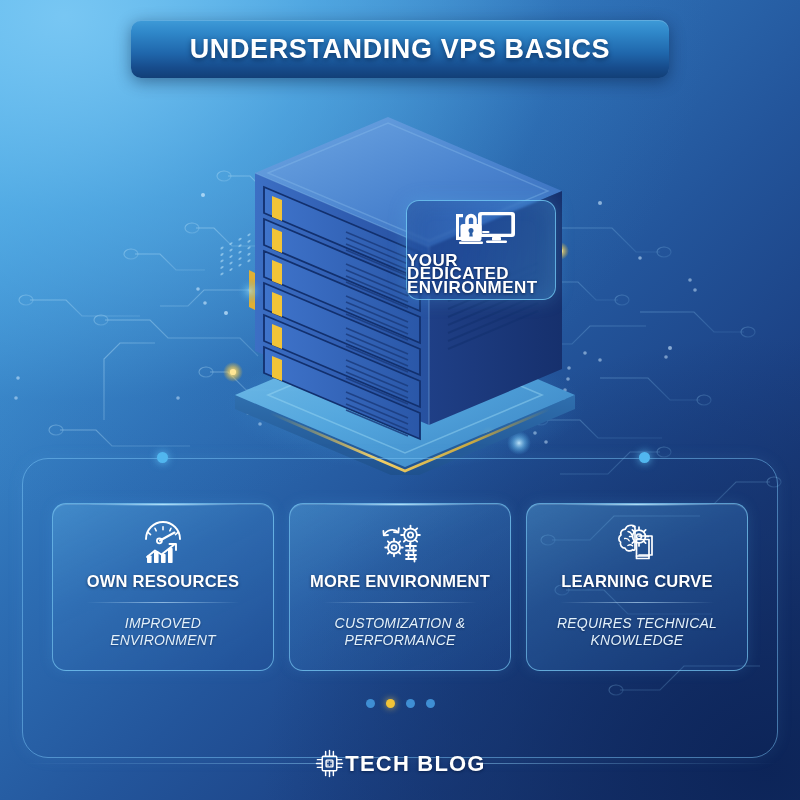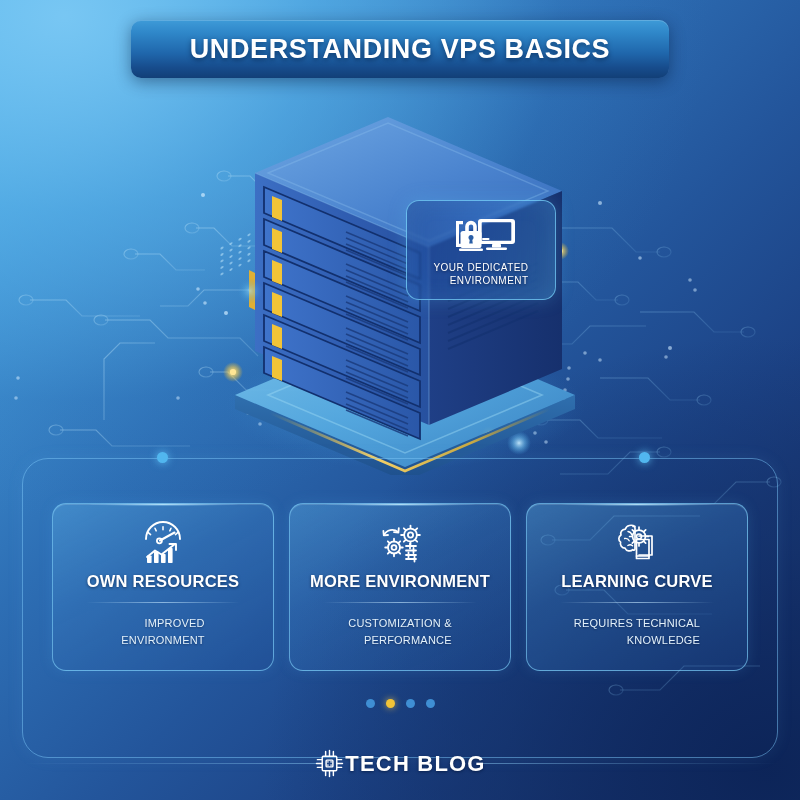--- a/index.html
+++ b/index.html
@@ -51,22 +51,22 @@
     position:absolute; left:406px; top:200px; width:150px; height:100px;
     border:1.4px solid rgba(120,210,250,0.75);
     border-radius:13px;
     background:linear-gradient(110deg, rgba(30,72,150,0.62) 0%, rgba(38,92,175,0.50) 45%, rgba(66,150,215,0.40) 100%);
     box-shadow:0 0 18px rgba(90,190,245,0.25), inset 0 0 22px rgba(110,190,240,0.12);
     display:flex; flex-direction:column; align-items:center; justify-content:center;
     backdrop-filter:blur(1px);
   }
   .badge-icon { width:76px; height:42px; margin-bottom:6px; }
   .badge-text {
-    color:#ffffff; font-size:10px; font-weight:normal;
-    letter-spacing:0.45px; line-height:13.5px; text-align:right;
+    color:#ffffff; font-size:17px; font-weight:bold;
+    letter-spacing:0.45px; line-height:13.5px; text-align:left;
     text-shadow:0 1px 3px rgba(0,15,45,0.7);
   }
 
   
   .outer-frame {
     position:absolute; left:22px; top:458px; width:756px; height:300px;
     border:1.3px solid rgba(120,195,245,0.52);
     border-radius:26px;
     box-shadow:0 0 16px rgba(110,190,245,0.10);
   }
@@ -102,23 +102,24 @@
   .card-title {
     color:#ffffff; font-size:16.5px; font-weight:bold; letter-spacing:0.25px;
     text-shadow:0 1px 3px rgba(0,18,50,0.6); text-align:center;
     white-space:nowrap;
   }
   .card-div {
     width:154px; height:1px; margin:11px 0 12px 0;
     background:linear-gradient(90deg, rgba(180,225,255,0) 0%, rgba(195,230,255,0.62) 50%, rgba(180,225,255,0) 100%);
   }
   .card-sub {
-    color:#e3f1fb; font-size:11px; line-height:16.5px; letter-spacing:0.2px;
-    text-align:right; font-weight:normal;
+    color:#e3f1fb; font-size:14px; line-height:16.5px; letter-spacing:0.2px;
+    text-align:center; font-weight:normal;
     text-shadow:0 1px 2px rgba(0,18,50,0.45);
+    font-style:italic;
   }
 
   
   .dots {
     position:absolute; left:0; top:699px; width:800px;
     display:flex; justify-content:center; gap:11px;
   }
   .dot { width:9px; height:9px; border-radius:50%; background:#3f8fd4; }
   .dot.active { background:#f2c437; box-shadow:0 0 7px rgba(245,200,70,0.75); }
 

